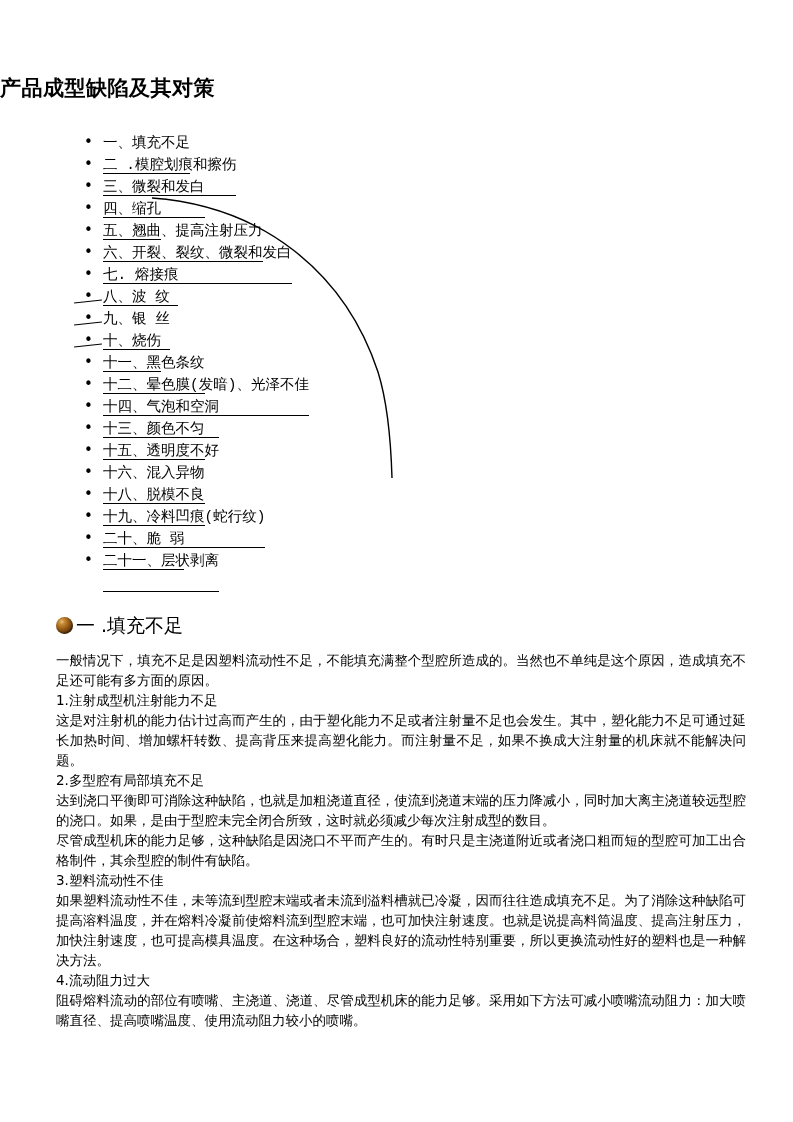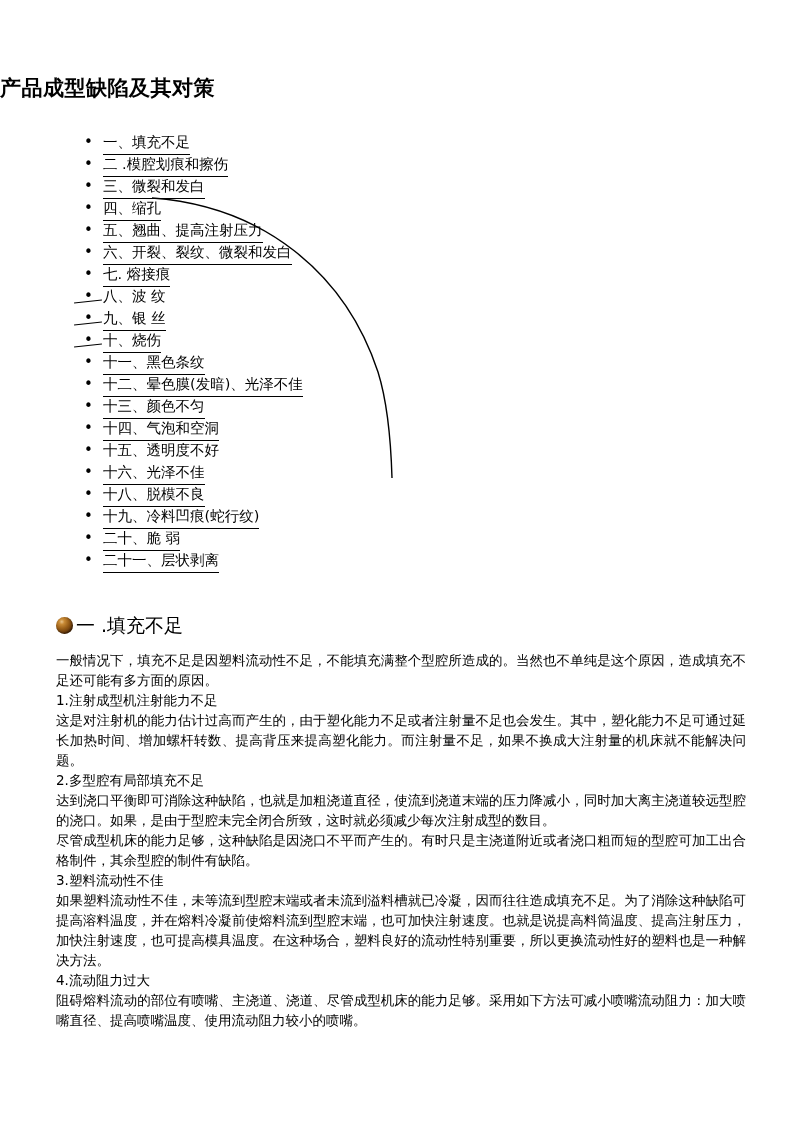--- a/index.html
+++ b/index.html
@@ -68,21 +68,22 @@
     content: "\2022";
     position: absolute;
     left: 84px;
     top: 0;
     font-size: 15px;
     line-height: 22px;
   }
   .toc .lbl {
     display: inline-block;
     border-bottom: 1px solid #000;
-    padding-bottom: 1px;
+    padding-bottom: 19px;
+    font-family: Liberation Mono, monospace;
   }
   .toc li.no-ul .lbl {
     border-bottom: none;
   }
   
   .toc li.stub::after {
     content: "";
     position: absolute;
     left: 74px;
     top: 16px;
@@ -149,24 +150,24 @@
       <li><span class="lbl">三、微裂和发白</span></li>
       <li><span class="lbl">四、缩孔</span></li>
       <li><span class="lbl">五、翘曲、提高注射压力</span></li>
       <li><span class="lbl">六、开裂、裂纹、微裂和发白</span></li>
       <li><span class="lbl">七. 熔接痕</span></li>
       <li class="no-ul stub"><span class="lbl">八、波 纹</span></li>
       <li class="stub"><span class="lbl">九、银 丝</span></li>
       <li class="stub"><span class="lbl">十、烧伤</span></li>
       <li><span class="lbl">十一、黑色条纹</span></li>
       <li><span class="lbl">十二、晕色膜(发暗)、光泽不佳</span></li>
+      <li><span class="lbl">十四、气泡和空洞</span></li>
       <li><span class="lbl">十三、颜色不匀</span></li>
-      <li><span class="lbl">十四、气泡和空洞</span></li>
       <li class="no-ul"><span class="lbl">十五、透明度不好</span></li>
-      <li><span class="lbl">十六、光泽不佳</span></li>
+      <li><span class="lbl">十六、混入异物</span></li>
       <li><span class="lbl">十八、脱模不良</span></li>
       <li><span class="lbl">十九、冷料凹痕(蛇行纹)</span></li>
       <li><span class="lbl">二十、脆 弱</span></li>
       <li><span class="lbl">二十一、层状剥离</span></li>
     </ul>
 
   <svg class="arc-layer" viewBox="0 0 793 1122" xmlns="http://www.w3.org/2000/svg">
     <path d="M 152 198 C 262 206, 345 272, 378 372 C 388 404, 391 444, 392 478" fill="none" stroke="#000000" stroke-width="1.4"></path>
   </svg>
 

